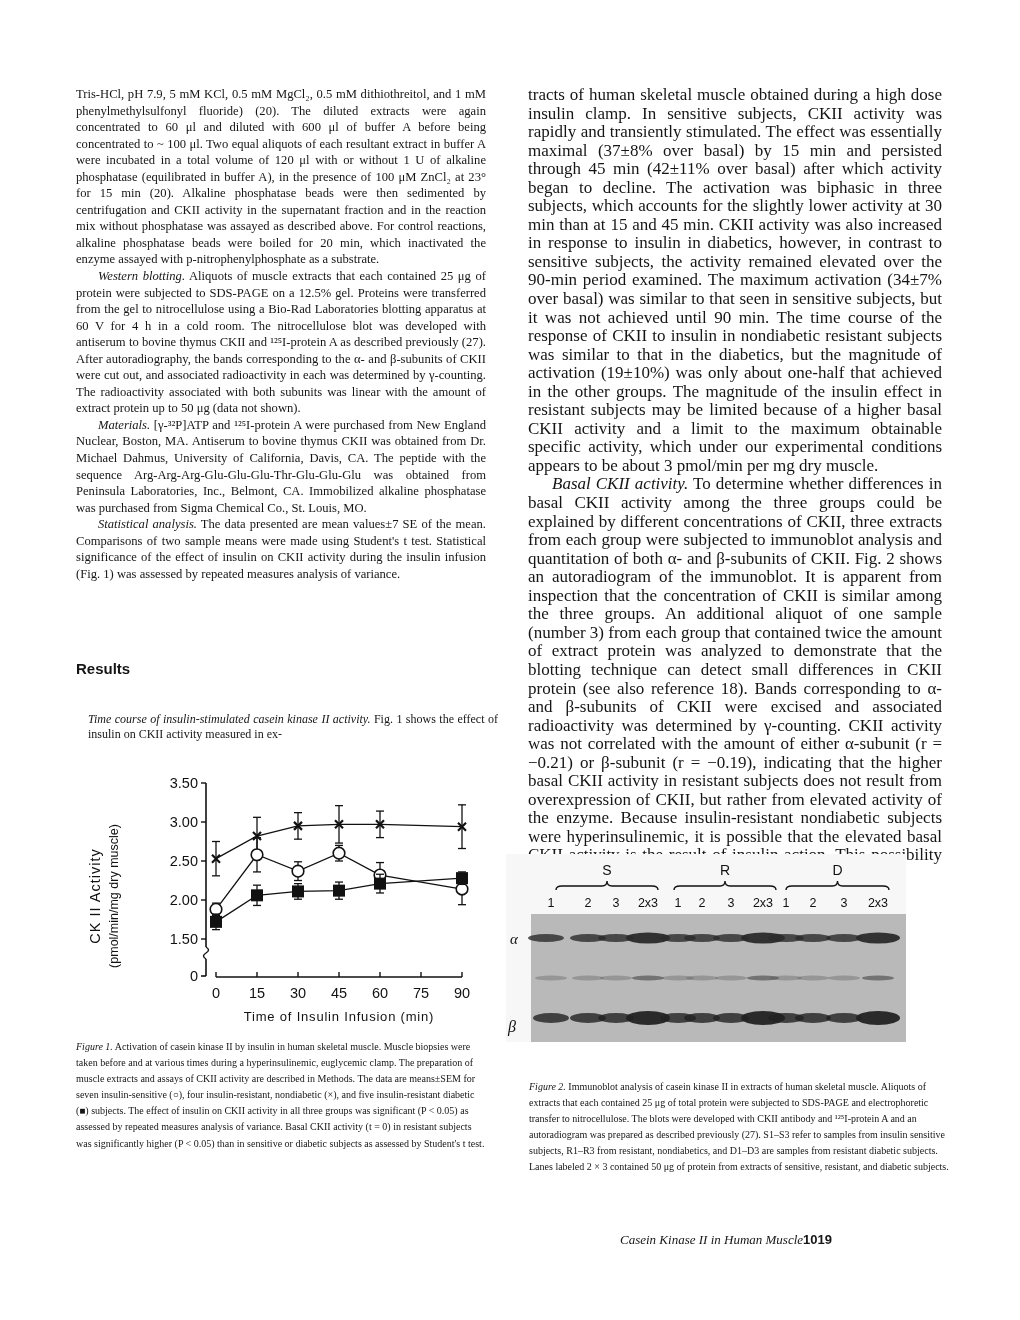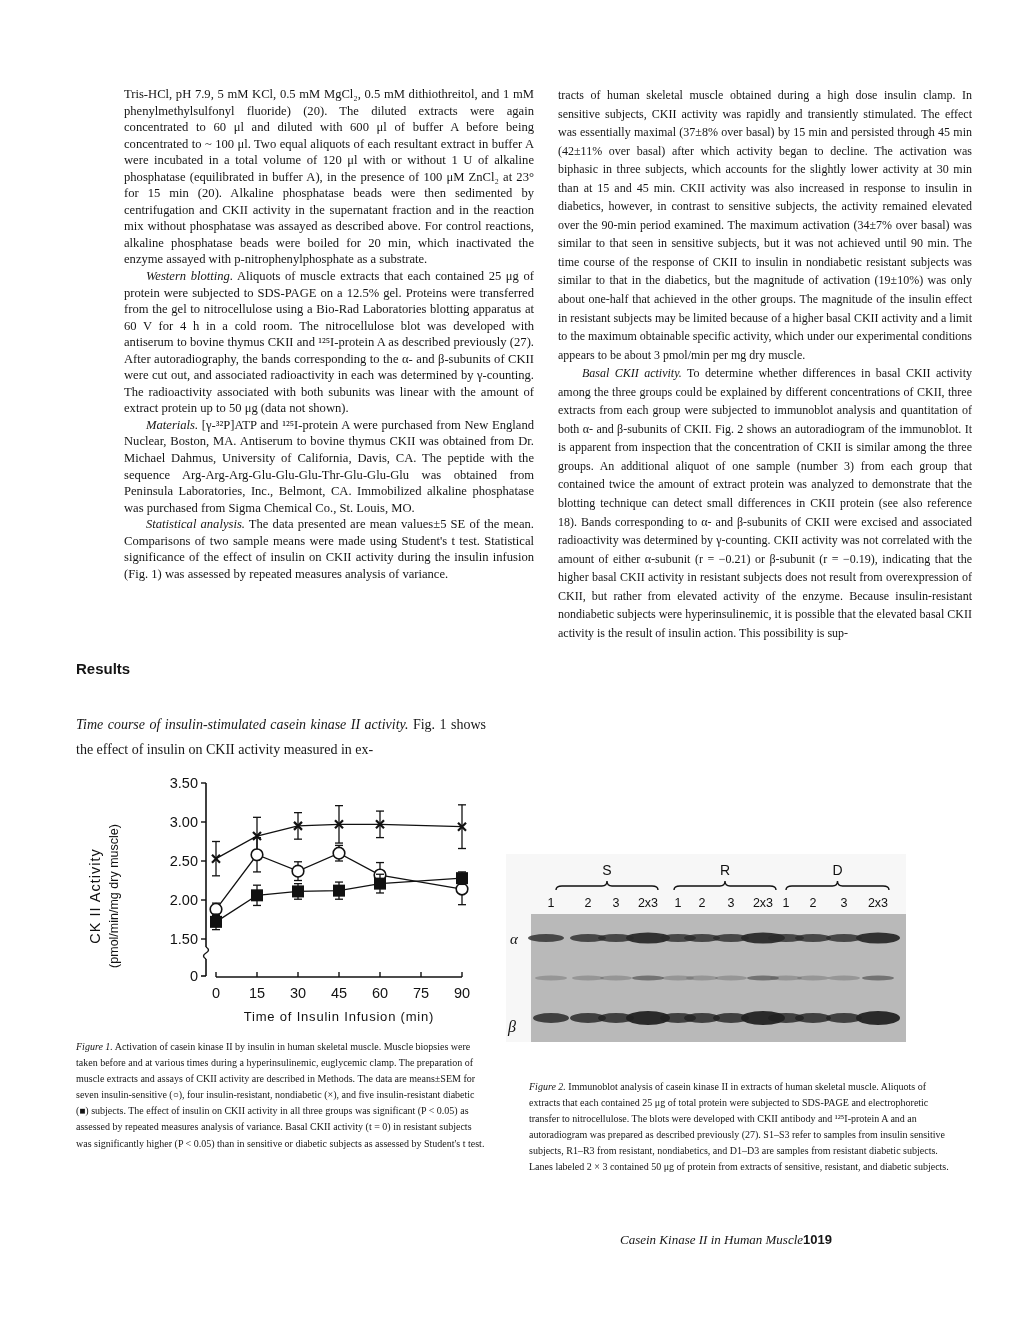--- a/index.html
+++ b/index.html
@@ -1,44 +1,44 @@
 <!DOCTYPE html>
 <html><head>
 <meta charset="utf-8">
 <style>
   html, body { margin:0; padding:0; background:#ffffff; }
   body { width:1020px; height:1320px; position:relative; font-family:"Liberation Serif", serif; color:#151515; overflow:hidden; }
-  .col { position:absolute; top:86px; width:410px; font-size:12.6px; line-height:16.55px; text-align:justify;margin-left:48px; }
+  .col { position:absolute; top:86px; width:410px; font-size:12.6px; line-height:16.55px; text-align:justify; }
   .col-left { left:76px; }
-  .col-right { left:510px; width:414px; font-size:12px; line-height:18.55px; }
+  .col-right { left:528px; width:414px; font-size:17px; line-height:18.55px; }
   .col p { margin:0; }
   .col p.indent { text-indent:22px;font-family:Liberation Serif, serif; }
   .col-right p.indent { text-indent:24px; }
   .subhead { font-style:italic; }
   .results-heading { font-family:"Liberation Sans", sans-serif; font-weight:bold; font-size:15px; margin:22px 0 14px 0; }
-  .left-lower { position:absolute; left:76px; top:712px; width:410px; font-size:14px; line-height:25px; text-align:justify; }
+  .left-lower { position:absolute; left:88px; top:712px; width:410px; font-size:12px; line-height:15px; text-align:justify; }
   .chart { position:absolute; left:80px; top:748px; width:410px; height:280px; }
   .chart svg { width:410px; height:280px; }
   .caption { position:absolute; font-size:10px; line-height:16.1px; }
   .caption .fig { font-style:italic; }
   .cap1 { left:76px; top:1039px; width:410px; }
   .cap2 { left:529px; top:1052px; width:420px;margin-top:27px; }
   .blot { position:absolute; left:506px; top:854px; width:400px; height:188px; }
   .footer { position:absolute; left:620px; top:1232px; width:300px; font-size:13px; }
   .footer .running { font-style:italic;margin-top:24px; }
   .footer .page { font-family:"Liberation Sans", sans-serif; font-weight:bold; }
 </style>
 </head>
 <body>
 
 <div class="col col-left">
   <p>Tris-HCl, pH 7.9, 5 mM KCl, 0.5 mM MgCl₂, 0.5 mM dithiothreitol, and 1 mM phenylmethylsulfonyl fluoride) (20). The diluted extracts were again concentrated to 60 μl and diluted with 600 μl of buffer A before being concentrated to ~ 100 μl. Two equal aliquots of each resultant extract in buffer A were incubated in a total volume of 120 μl with or without 1 U of alkaline phosphatase (equilibrated in buffer A), in the presence of 100 μM ZnCl₂ at 23° for 15 min (20). Alkaline phosphatase beads were then sedimented by centrifugation and CKII activity in the supernatant fraction and in the reaction mix without phosphatase was assayed as described above. For control reactions, alkaline phosphatase beads were boiled for 20 min, which inactivated the enzyme assayed with p-nitrophenylphosphate as a substrate.</p>
   <p class="indent"><span class="subhead">Western blotting.</span><span> Aliquots of muscle extracts that each contained 25 μg of protein were subjected to SDS-PAGE on a 12.5% gel. Proteins were transferred from the gel to nitrocellulose using a Bio-Rad Laboratories blotting apparatus at 60 V for 4 h in a cold room. The nitrocellulose blot was developed with antiserum to bovine thymus CKII and ¹²⁵I-protein A as described previously (27). After autoradiography, the bands corresponding to the α- and β-subunits of CKII were cut out, and associated radioactivity in each was determined by γ-counting. The radioactivity associated with both subunits was linear with the amount of extract protein up to 50 μg (data not shown).</span></p>
   <p class="indent"><span class="subhead">Materials.</span><span> [γ-³²P]ATP and ¹²⁵I-protein A were purchased from New England Nuclear, Boston, MA. Antiserum to bovine thymus CKII was obtained from Dr. Michael Dahmus, University of California, Davis, CA. The peptide with the sequence Arg-Arg-Arg-Glu-Glu-Glu-Thr-Glu-Glu-Glu was obtained from Peninsula Laboratories, Inc., Belmont, CA. Immobilized alkaline phosphatase was purchased from Sigma Chemical Co., St. Louis, MO.</span></p>
-  <p class="indent"><span class="subhead">Statistical analysis.</span><span> The data presented are mean values±5 SE of the mean. Comparisons of two sample means were made using Student's t test. Statistical significance of the effect of insulin on CKII activity during the insulin infusion (Fig. 1) was assessed by repeated measures analysis of variance.</span></p>
+  <p class="indent"><span class="subhead">Statistical analysis.</span><span> The data presented are mean values±7 SE of the mean. Comparisons of two sample means were made using Student's t test. Statistical significance of the effect of insulin on CKII activity during the insulin infusion (Fig. 1) was assessed by repeated measures analysis of variance.</span></p>
 </div>
 
 <div class="results-heading" style="position:absolute;left:76px;top:660px;margin:0;text-align:right;">Results</div>
 
 <div class="left-lower">
   <span class="subhead">Time course of insulin-stimulated casein kinase II activity.</span><span> Fig. 1 shows the effect of insulin on CKII activity measured in ex-</span>
 </div>
 
 <div class="chart">
   <svg id="chart-svg" viewBox="0 0 410 280" xmlns="http://www.w3.org/2000/svg">

